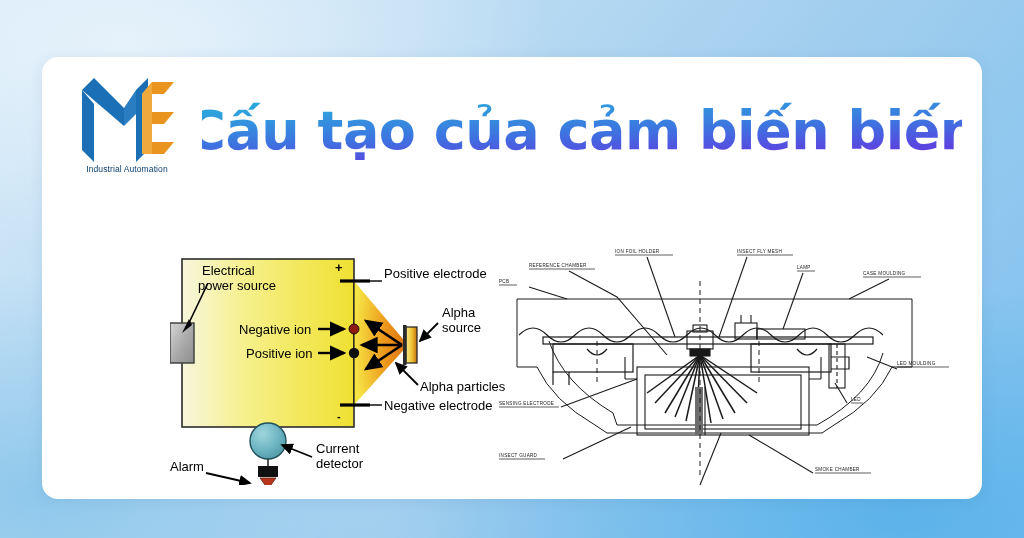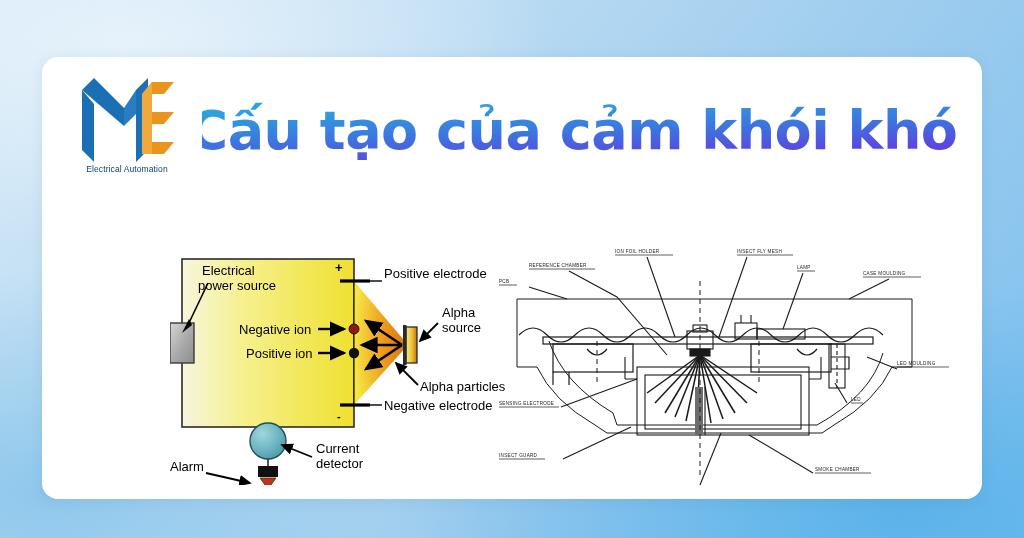--- a/index.html
+++ b/index.html
@@ -67,24 +67,24 @@
       <polygon points="10,12 10,72 22,84 22,26" fill="#1b6fb5"></polygon>
       <polygon points="10,12 22,0 52,30 52,48 " fill="#1b6fb5"></polygon>
       <polygon points="52,30 52,48 64,36 64,12" fill="#2a7dc0"></polygon>
       <polygon points="64,12 64,84 76,72 76,0" fill="#1b6fb5"></polygon>
 
       <polygon points="80,4 102,4 92,16 70,16" fill="#e8941f"></polygon>
       <polygon points="80,34 102,34 92,46 70,46" fill="#e8941f"></polygon>
       <polygon points="80,64 102,64 92,76 70,76" fill="#e8941f"></polygon>
       <polygon points="80,4 80,76 70,76 70,16" fill="#f0a93d"></polygon>
     </svg>
-    <div class="brandtext">Electrical Automation</div>
+    <div class="brandtext">Industrial Automation</div>
   </div>
 
-  <h1 id="title">Cấu tạo của cảm khói khói</h1>
+  <h1 id="title">Cấu tạo của cảm biến biến</h1>
 
   <div id="figures">
 
     <div class="fig" id="fig-left">
       <svg viewBox="0 0 340 240" xmlns="http://www.w3.org/2000/svg">
         <defs>
           <linearGradient id="chamberGrad" x1="0" y1="0" x2="1" y2="0">
             <stop offset="0%" stop-color="#f7f6dd"></stop>
             <stop offset="35%" stop-color="#f6f08f"></stop>
             <stop offset="70%" stop-color="#f2e85a"></stop>

